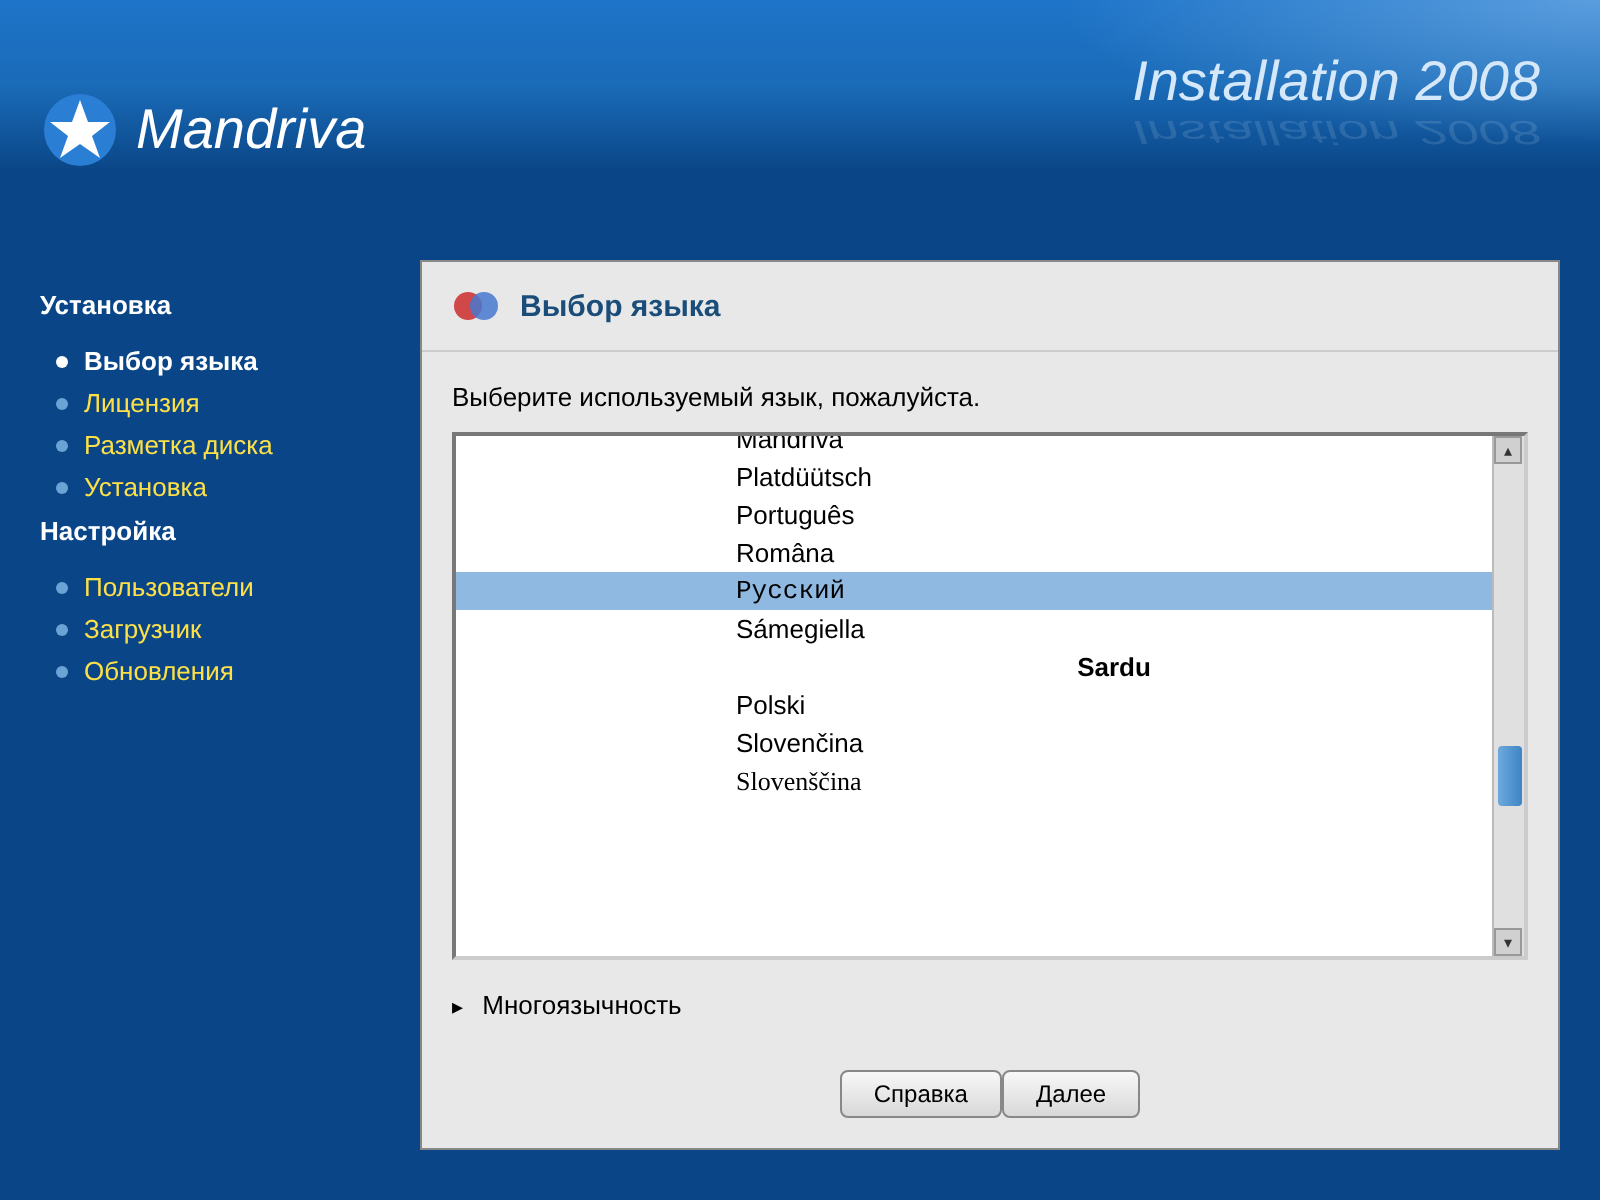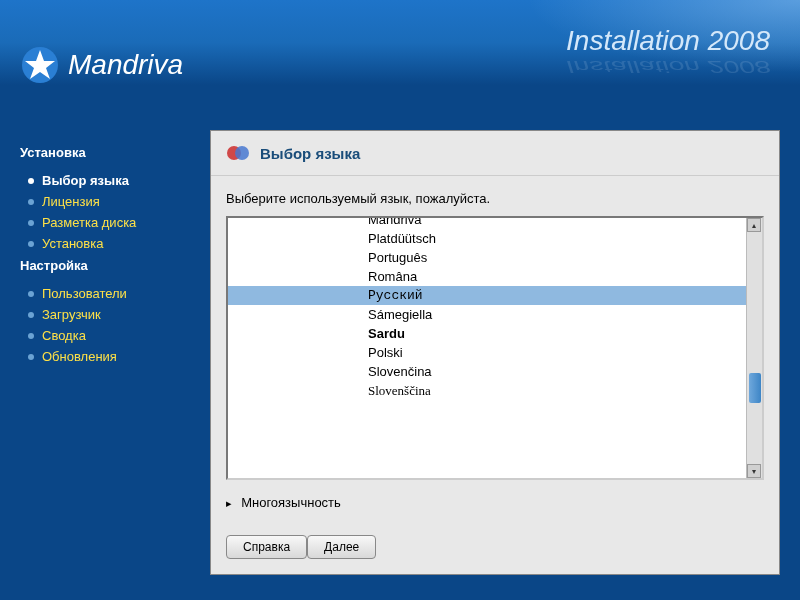--- a/index.html
+++ b/index.html
@@ -143,20 +143,21 @@
   font-size: 13px;
   padding: 2px 0 2px 140px;
   cursor: pointer;
 }
 .lang-item.selected {
   background: #8fb9e0;
   font-family: Liberation Mono, monospace;
 }
 .lang-item.bold {
   font-weight: bold;
+  text-align: center;
 }
 .lang-item.cut-top {
   margin-top: -10px;
 }
 .lang-item.cut-bottom {
   margin-bottom: -10px;
   font-family: Liberation Serif, serif;
 }
 .scrollbar {
   width: 16px;
@@ -192,21 +193,21 @@
   font-size: 13px;
   cursor: pointer;
 }
 .expander::before {
   content: '▸';
   margin-right: 6px;
   font-size: 11px;
 }
 .button-row {
   display: flex;
-  justify-content: flex-start;
+  justify-content: center;
   padding: 10px 15px 15px;
 }
 .btn {
   background: linear-gradient(to bottom, #f8f8f8, #d8d8d8);
   border: 1px solid #888;
   border-radius: 4px;
   padding: 4px 16px;
   font-size: 12px;
   cursor: pointer;
 }
@@ -232,21 +233,20 @@
     <ul id="sec1">
         <li class="active">Выбор языка</li>
         <li>Лицензия</li>
         <li>Разметка диска</li>
         <li>Установка</li>
       </ul>
     <h3>Настройка</h3>
     <ul id="sec2">
         <li>Пользователи</li>
         <li>Загрузчик</li>
-        <li>Сводка</li>
         <li>Обновления</li>
       </ul>
   </nav>
 
   <div class="content-panel">
     <div class="panel-title">
       <svg class="globe-icon" viewBox="0 0 24 24">
         <circle cx="8" cy="12" r="7" fill="#d04848"></circle>
         <circle cx="16" cy="12" r="7" fill="#4878d0" opacity="0.85"></circle>
       </svg>

